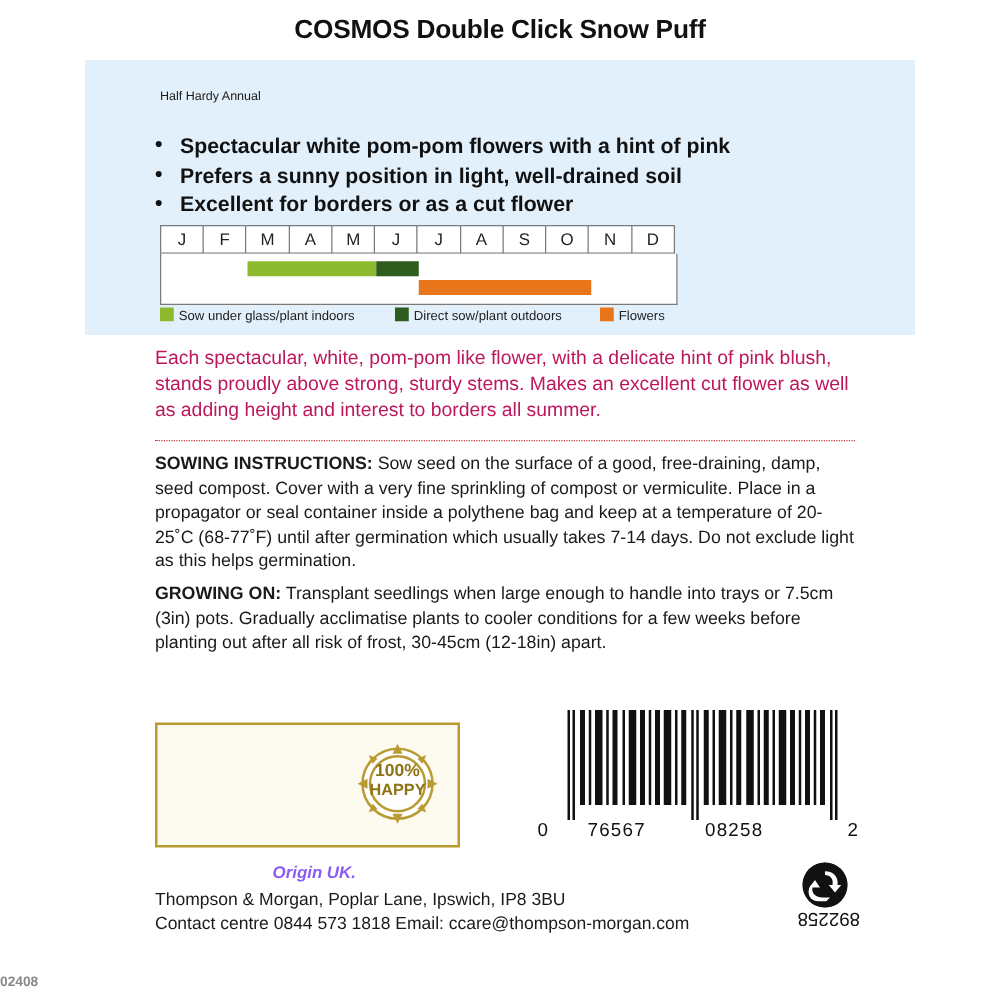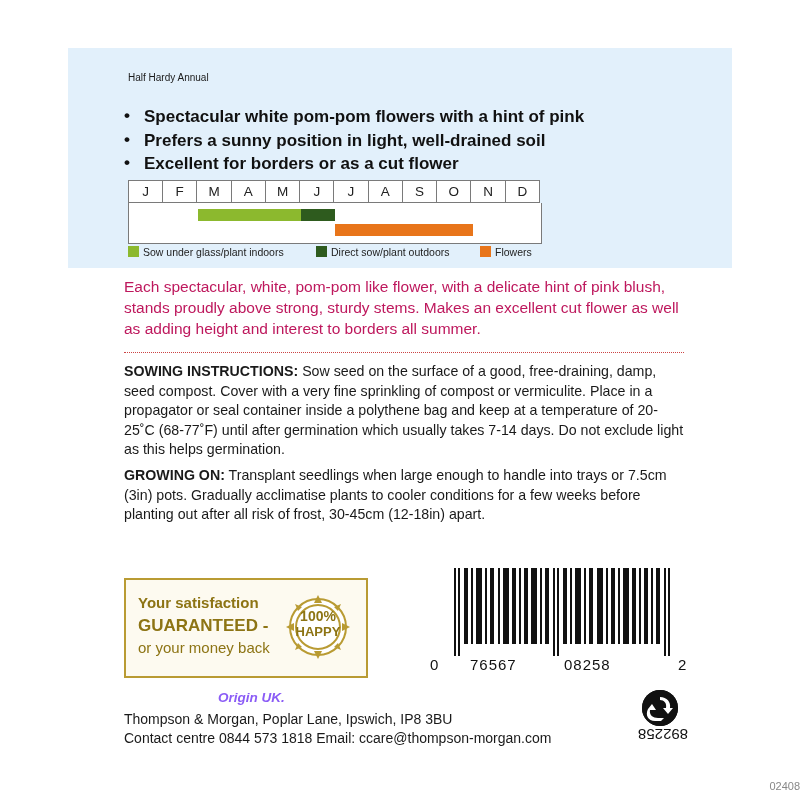--- a/index.html
+++ b/index.html
@@ -286,30 +286,32 @@
     font-size: 15px;
     color: #111;
     transform: rotate(180deg);
     transform-origin: center;
   }
   .bottom-code {
     position: absolute;
     left: 0;
     top: 780px;
     width: 800px;
-    text-align: right;
+    text-align: left;
     font-size: 11px;
     color: #888;
+    font-weight: bold;
   }
 </style>
 </head>
 <body>
 
 <div class="page">
 
+  <div class="title">COSMOS Double Click Snow Puff</div>
 
   <div class="blue-panel"></div>
 
   <div class="subtitle">Half Hardy Annual</div>
 
   <ul class="bullets">
     <li>Spectacular white pom-pom flowers with a hint of pink</li>
     <li>Prefers a sunny position in light, well-drained soil</li>
     <li>Excellent for borders or as a cut flower</li>
   </ul>
@@ -359,25 +361,20 @@
 
   <div class="sowing">
     <span class="hdr">SOWING INSTRUCTIONS:</span><span> Sow seed on the surface of a good, free-draining, damp, seed compost. Cover with a very fine sprinkling of compost or vermiculite. Place in a propagator or seal container inside a polythene bag and keep at a temperature of 20-25˚C (68-77˚F) until after germination which usually takes 7-14 days. Do not exclude light as this helps germination.</span>
   </div>
 
   <div class="growing">
     <span class="hdr">GROWING ON:</span><span> Transplant seedlings when large enough to handle into trays or 7.5cm (3in) pots. Gradually acclimatise plants to cooler conditions for a few weeks before planting out after all risk of frost, 30-45cm (12-18in) apart.</span>
   </div>
 
   <div class="guarantee">
-    <div class="g-lines">
-      <div class="g1">Your satisfaction</div>
-      <div class="g2">GUARANTEED -</div>
-      <div class="g3">or your money back</div>
-    </div>
     <div class="rosette">
       <svg width="72" height="72" viewBox="0 0 72 72" aria-hidden="true">
         <g fill="#ffffff" stroke="#b99b33" stroke-width="2">
           <circle cx="36" cy="36" r="28"></circle>
         </g>
         <g fill="none" stroke="#b99b33" stroke-width="2">
           <circle cx="36" cy="36" r="22"></circle>
         </g>
         <g fill="#b99b33">
           <polygon points="36,4 40,12 32,12"></polygon>

